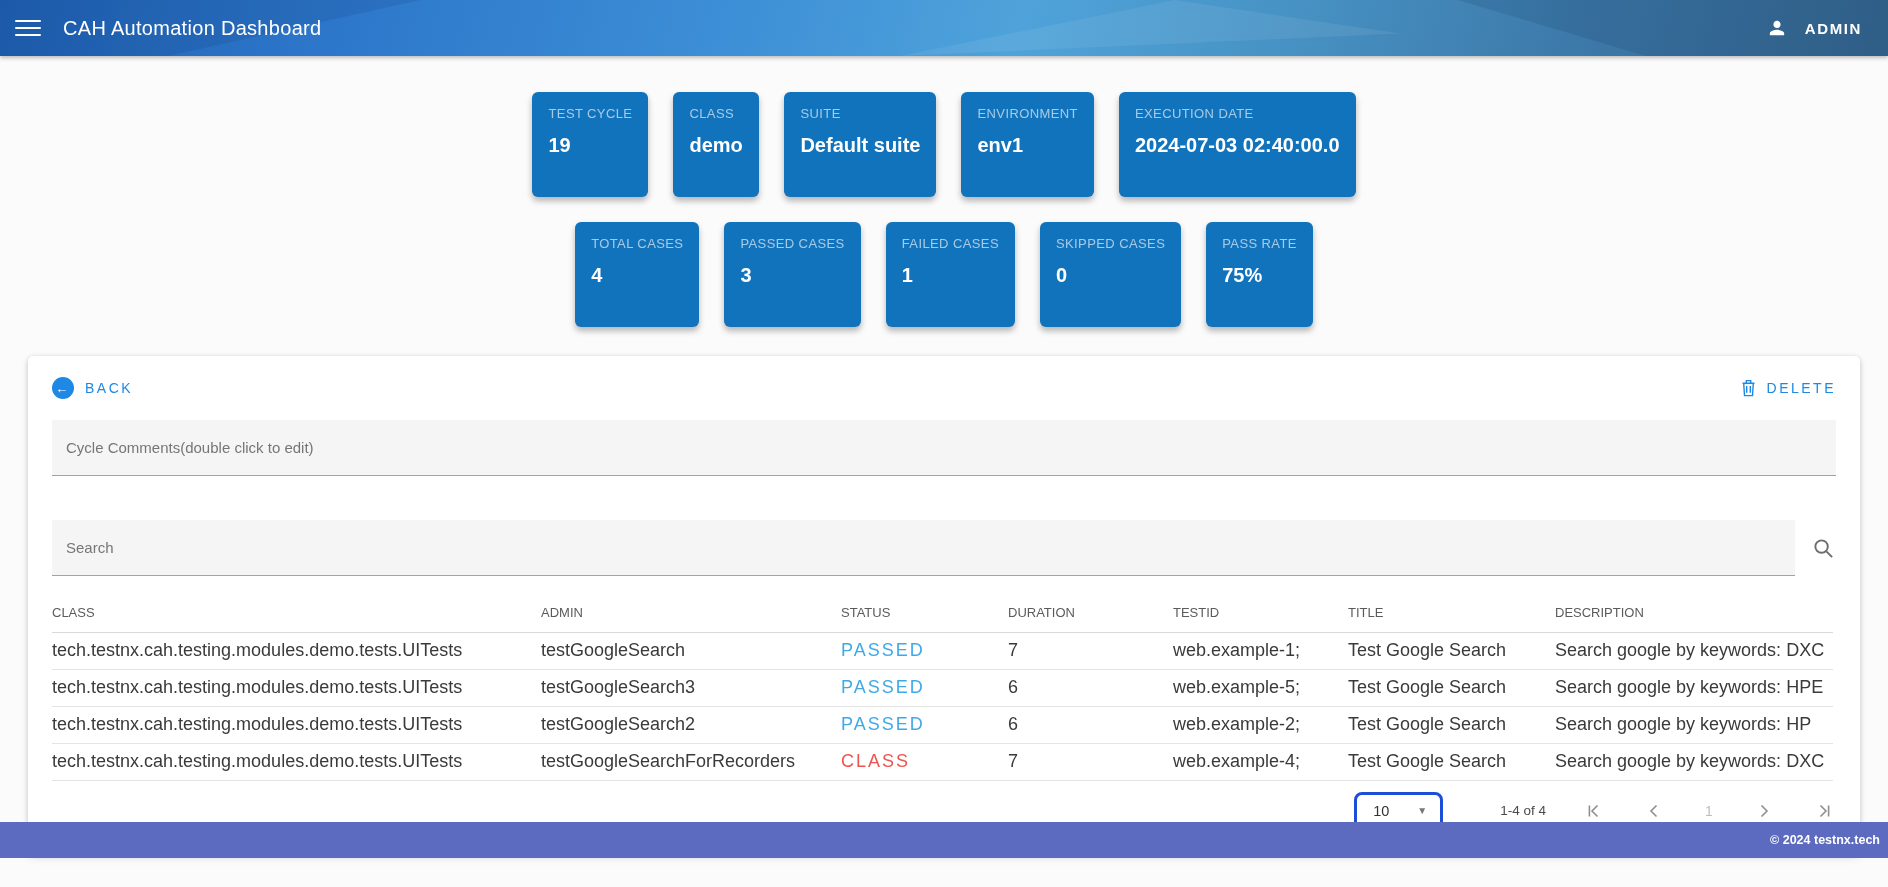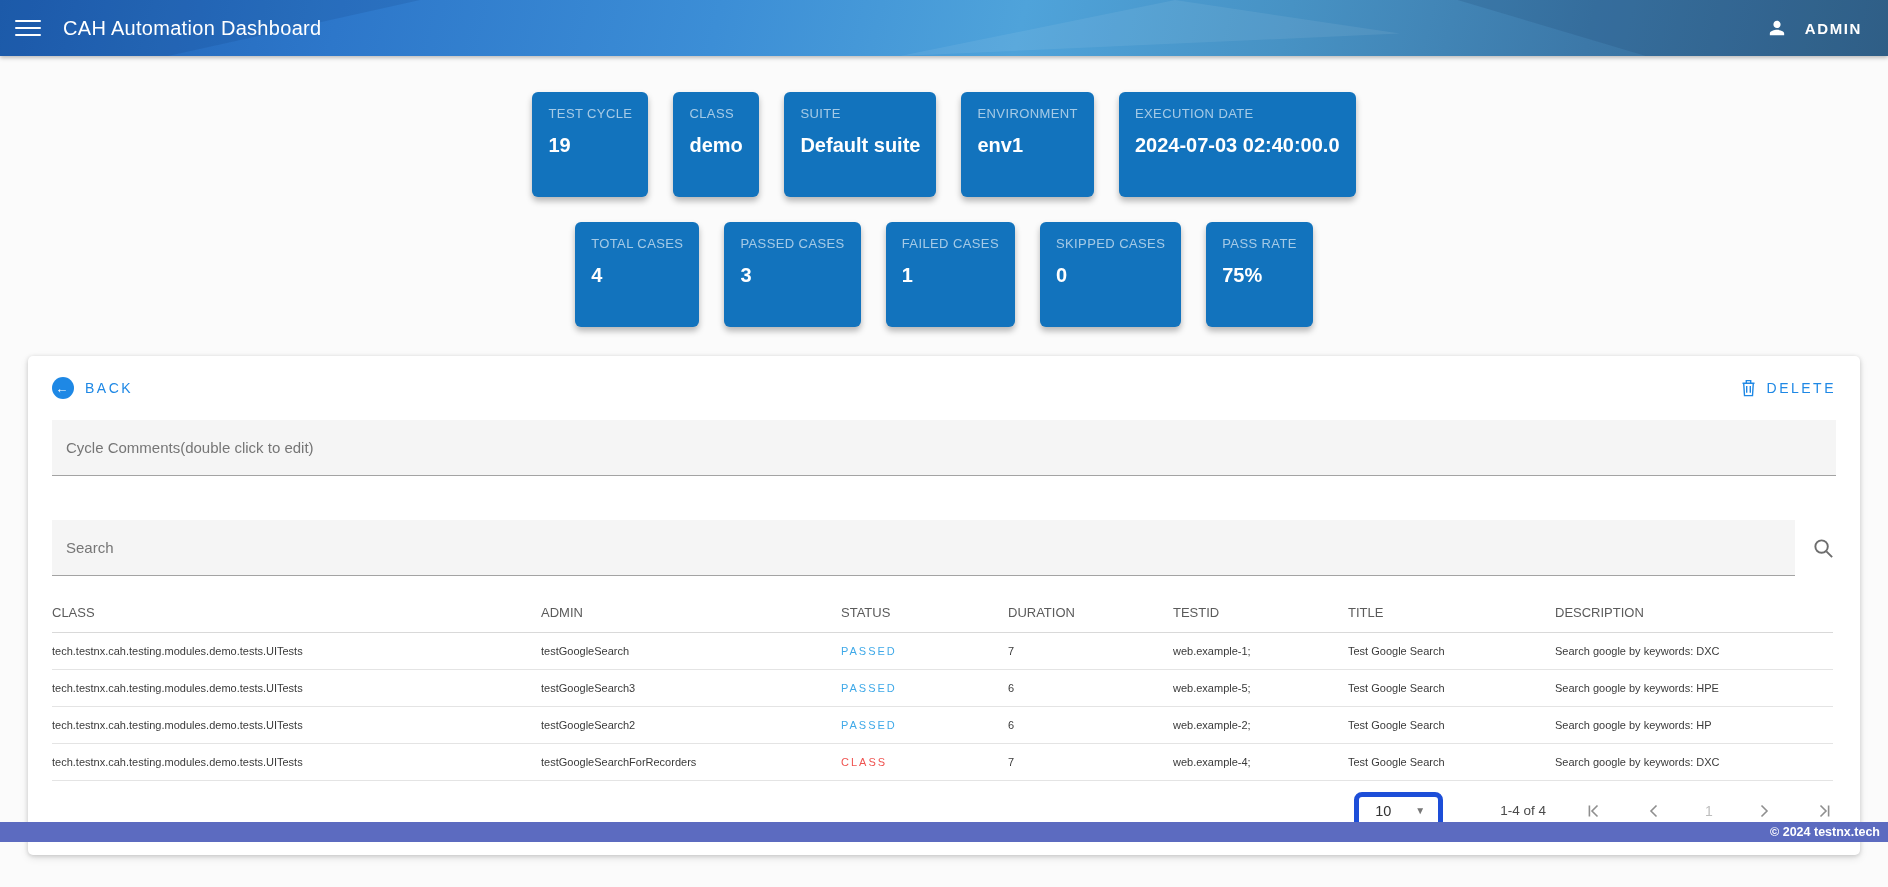--- a/index.html
+++ b/index.html
@@ -65,43 +65,43 @@
   .search-wrap .filled-input { flex:1; }
   .search-icon-btn { margin-left:15px; width:26px; display:flex; justify-content:center; cursor:pointer; flex:0 0 auto; }
 
   
   table.results { border-collapse:collapse; table-layout:fixed; width:1781px; margin-top:18px; }
   table.results th {
     text-align:left; font-size:13px; font-weight:400; color:#5b5b5b;
     height:38px; border-bottom:1px solid #d9d9d9; padding:0 8px 0 8px; white-space:nowrap; overflow:hidden;
   }
   table.results td {
-    font-size:11px; color:#3a3a3a; height:37px;
+    font-size:18px; color:#3a3a3a; height:37px;
     border-bottom:1px solid #e4e4e4; padding:0 8px 0 8px; white-space:nowrap; overflow:hidden;
   }
   table.results th:first-child, table.results td:first-child { padding-left:0; }
   .status-cell { letter-spacing:2px; font-size:13px; font-weight:500; }
   .status-cell.passed { color:var(--passed,#3FA9E8); }
   .status-cell.failed { color:var(--failed,#EF5350); }
 
   
   .pager { display:flex; align-items:center; justify-content:flex-end; margin-top:10px; height:40px; gap:0; }
   .page-size-select {
-    width:89px; height:38px; border:5px solid #1d4ed8; border-radius:8px;
+    width:89px; height:38px; border:3px solid #1d4ed8; border-radius:8px;
     display:flex; align-items:center; justify-content:space-between;
     padding:0 13px 0 16px; font-size:14.5px; color:#333; cursor:pointer; background:#fff;
   }
   .caret { font-size:10px; color:#777; }
   .range-label { font-size:13.5px; color:#4a4a4a; margin-left:57px; }
   .pg-btn { margin-left:36px; display:flex; align-items:center; justify-content:center; width:24px; height:24px; cursor:pointer; }
   .pg-num { margin-left:36px; font-size:14px; color:#bdbdbd; width:14px; text-align:center; }
 
   
   .footer-bar {
-    position:absolute; left:0; top:822px; width:100%; height:20px;
+    position:absolute; left:0; top:822px; width:100%; height:36px;
     background:var(--footer-purple,#5C6BC0);
     display:flex; align-items:center; justify-content:flex-end;
     color:#fff; font-size:12.5px; font-weight:700; padding-right:8px;
   }
 
   svg { display:block; }
 </style>
 </head>
 <body>
 

